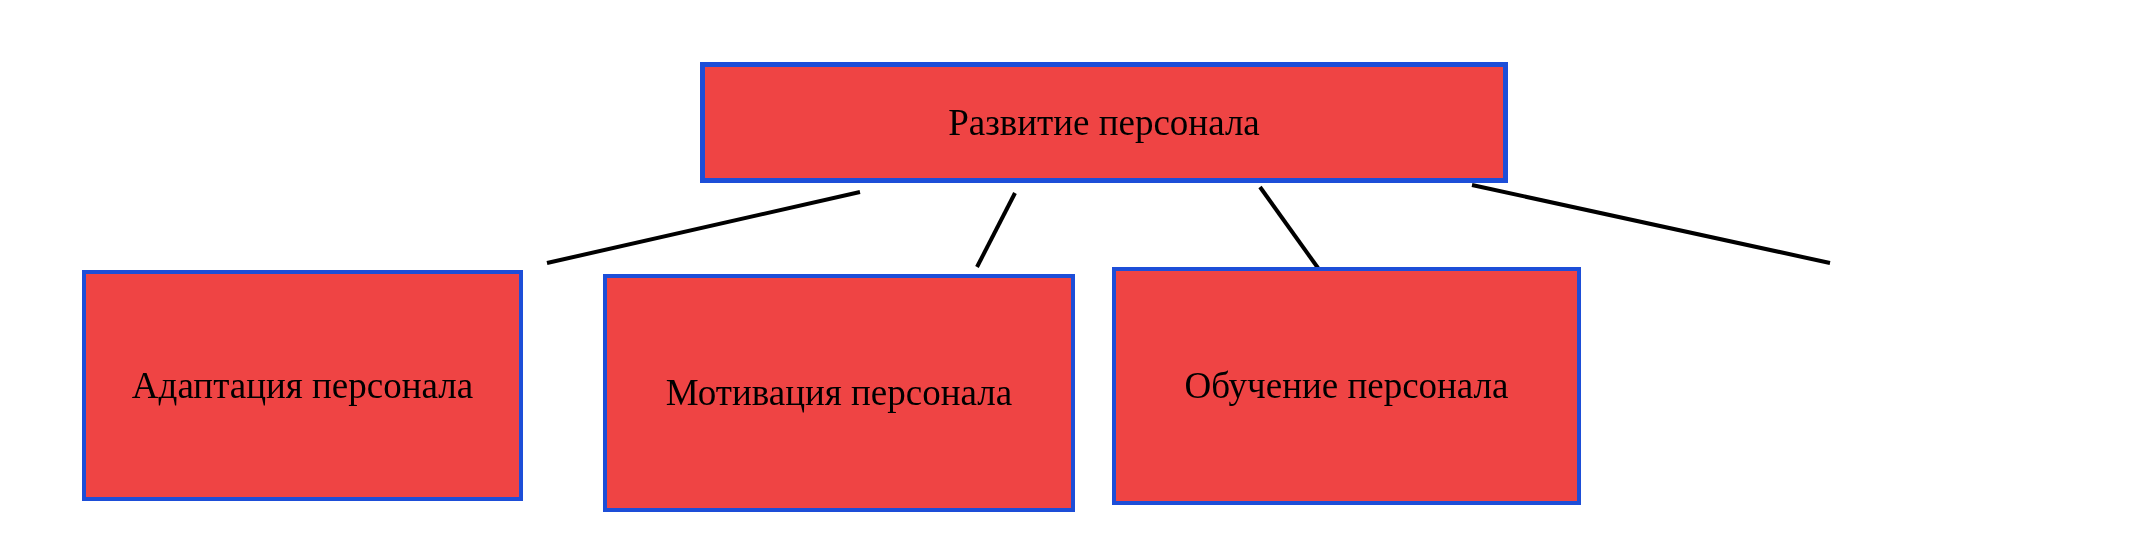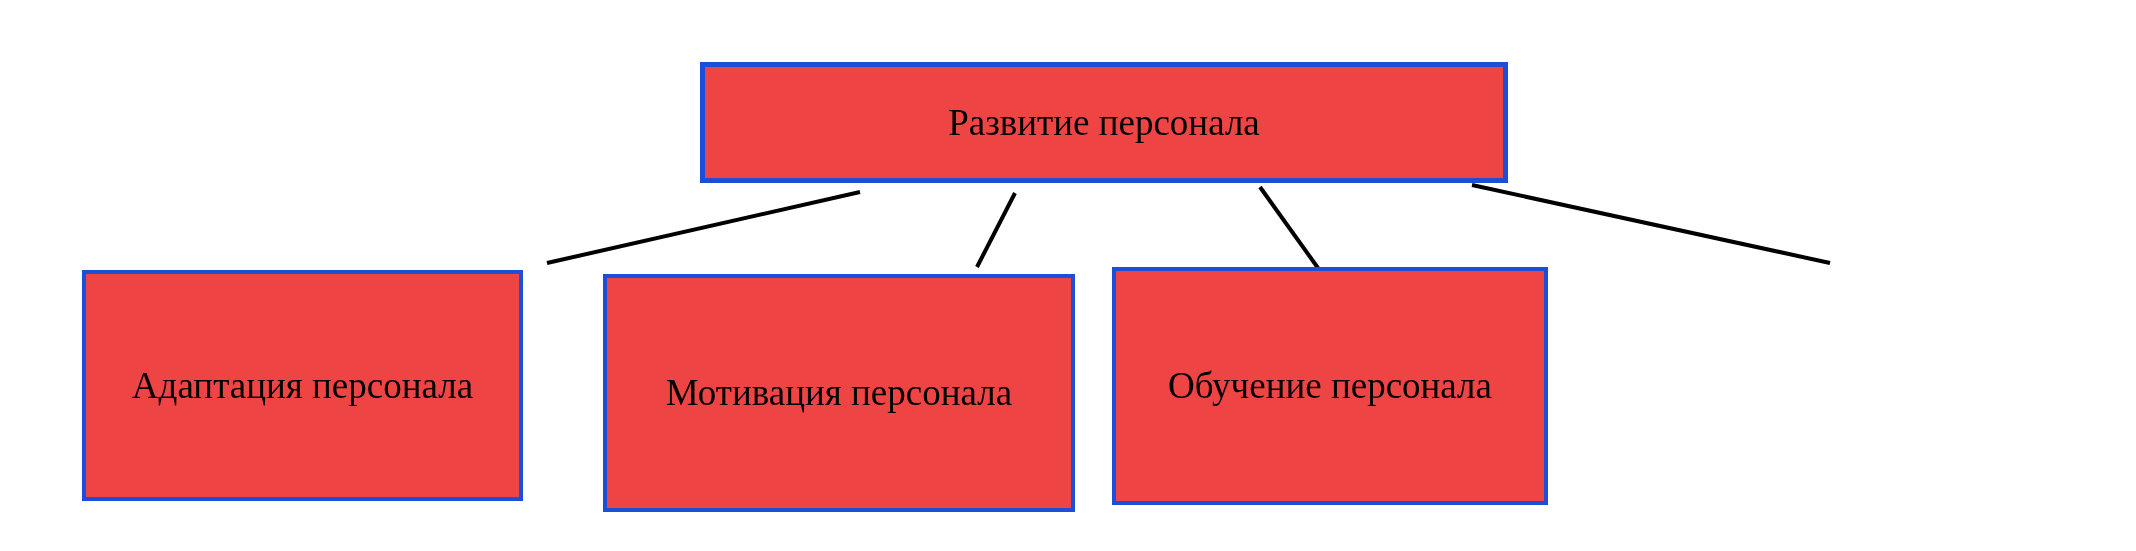--- a/index.html
+++ b/index.html
@@ -56,21 +56,21 @@
   .node-c1 {
     left: 603px;
     top: 268px;
     width: 472px;
     height: 238px;
     margin-top: 6px;
   }
   .node-c2 {
     left: 1112px;
     top: 267px;
-    width: 436px;
+    width: 469px;
     height: 238px;
   }
   .node-c3 {
     left: 1562px;
     top: 265px;
     width: 433px;
     height: 237px;
   }
 </style>
 </head>

